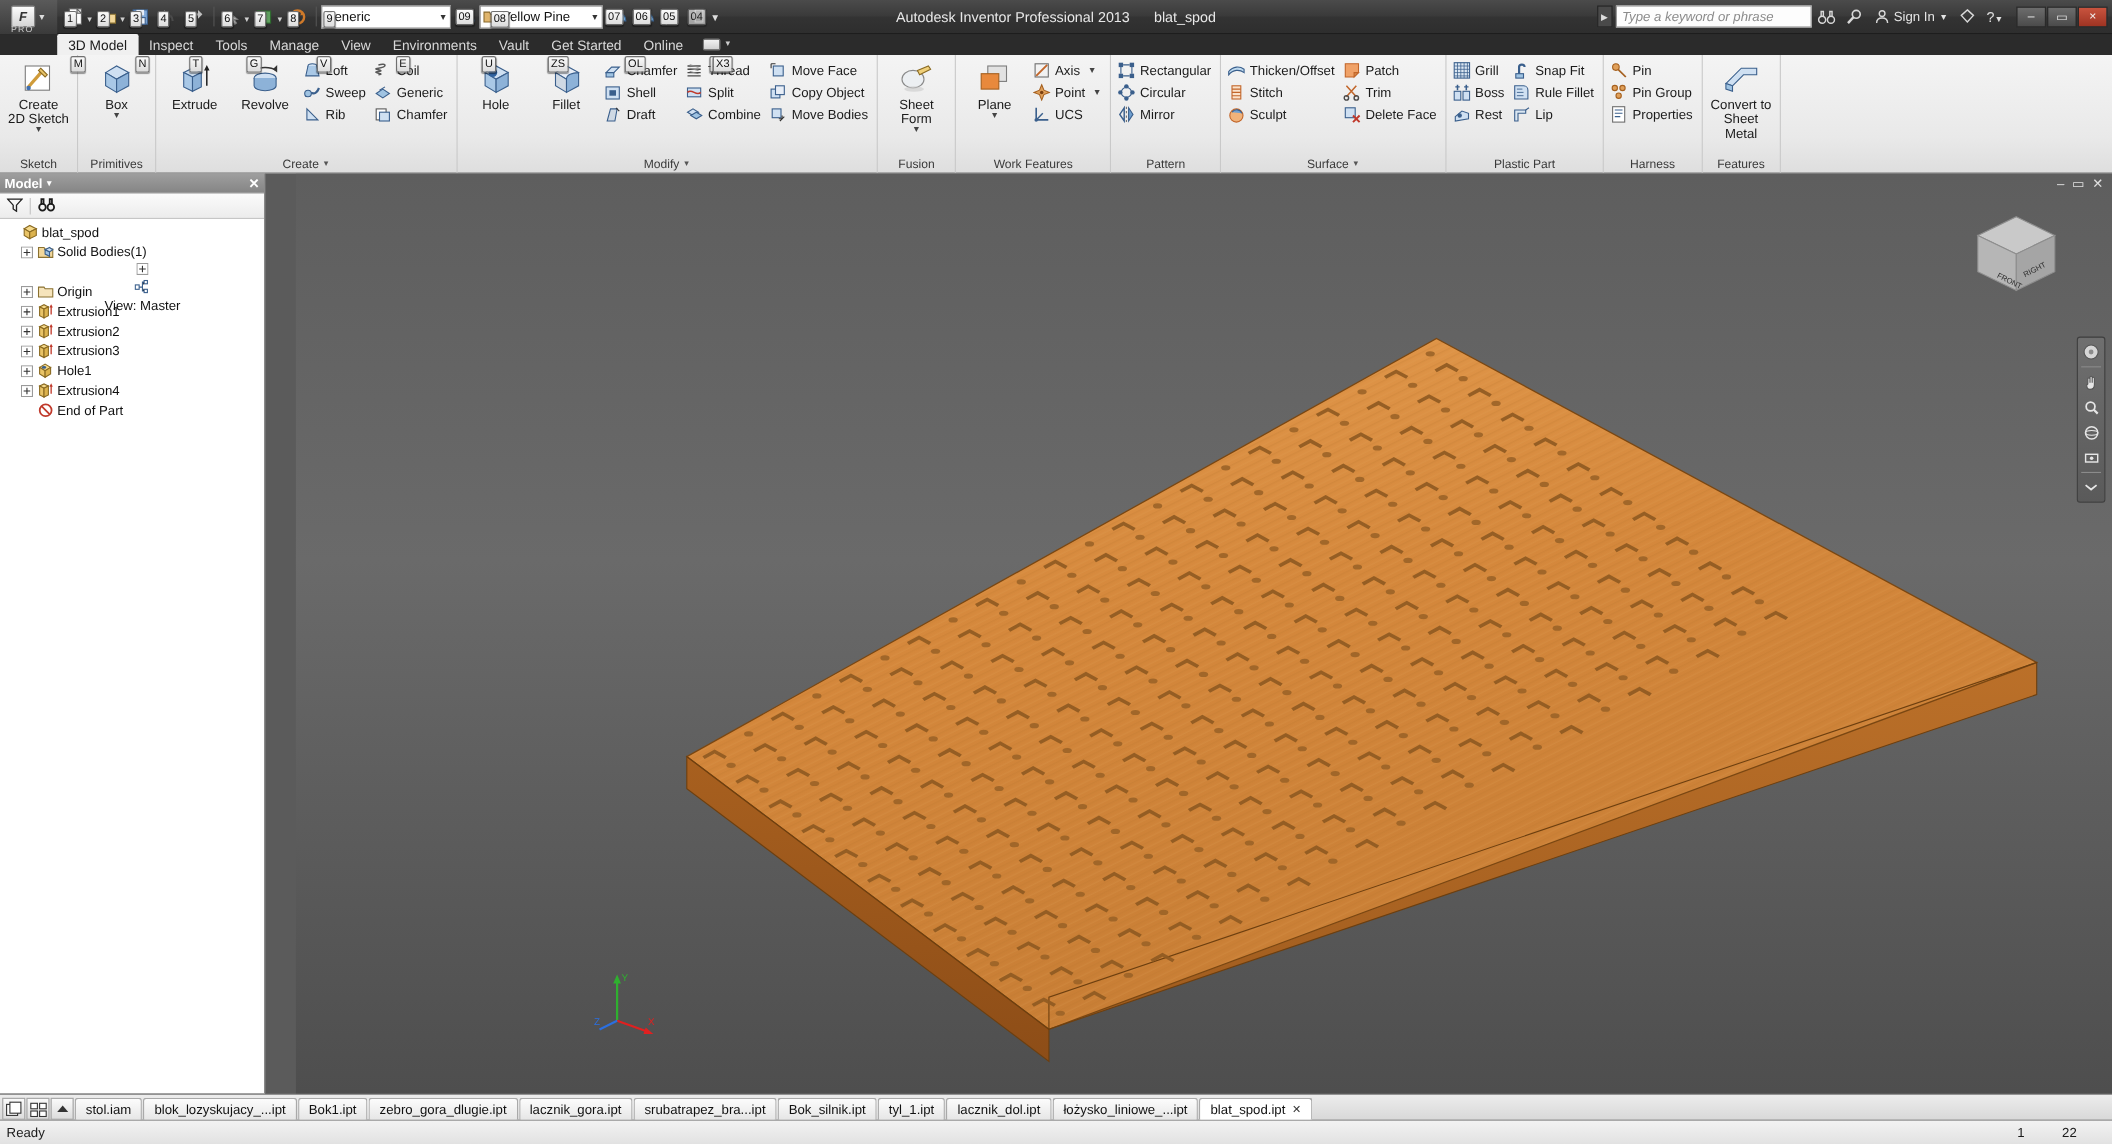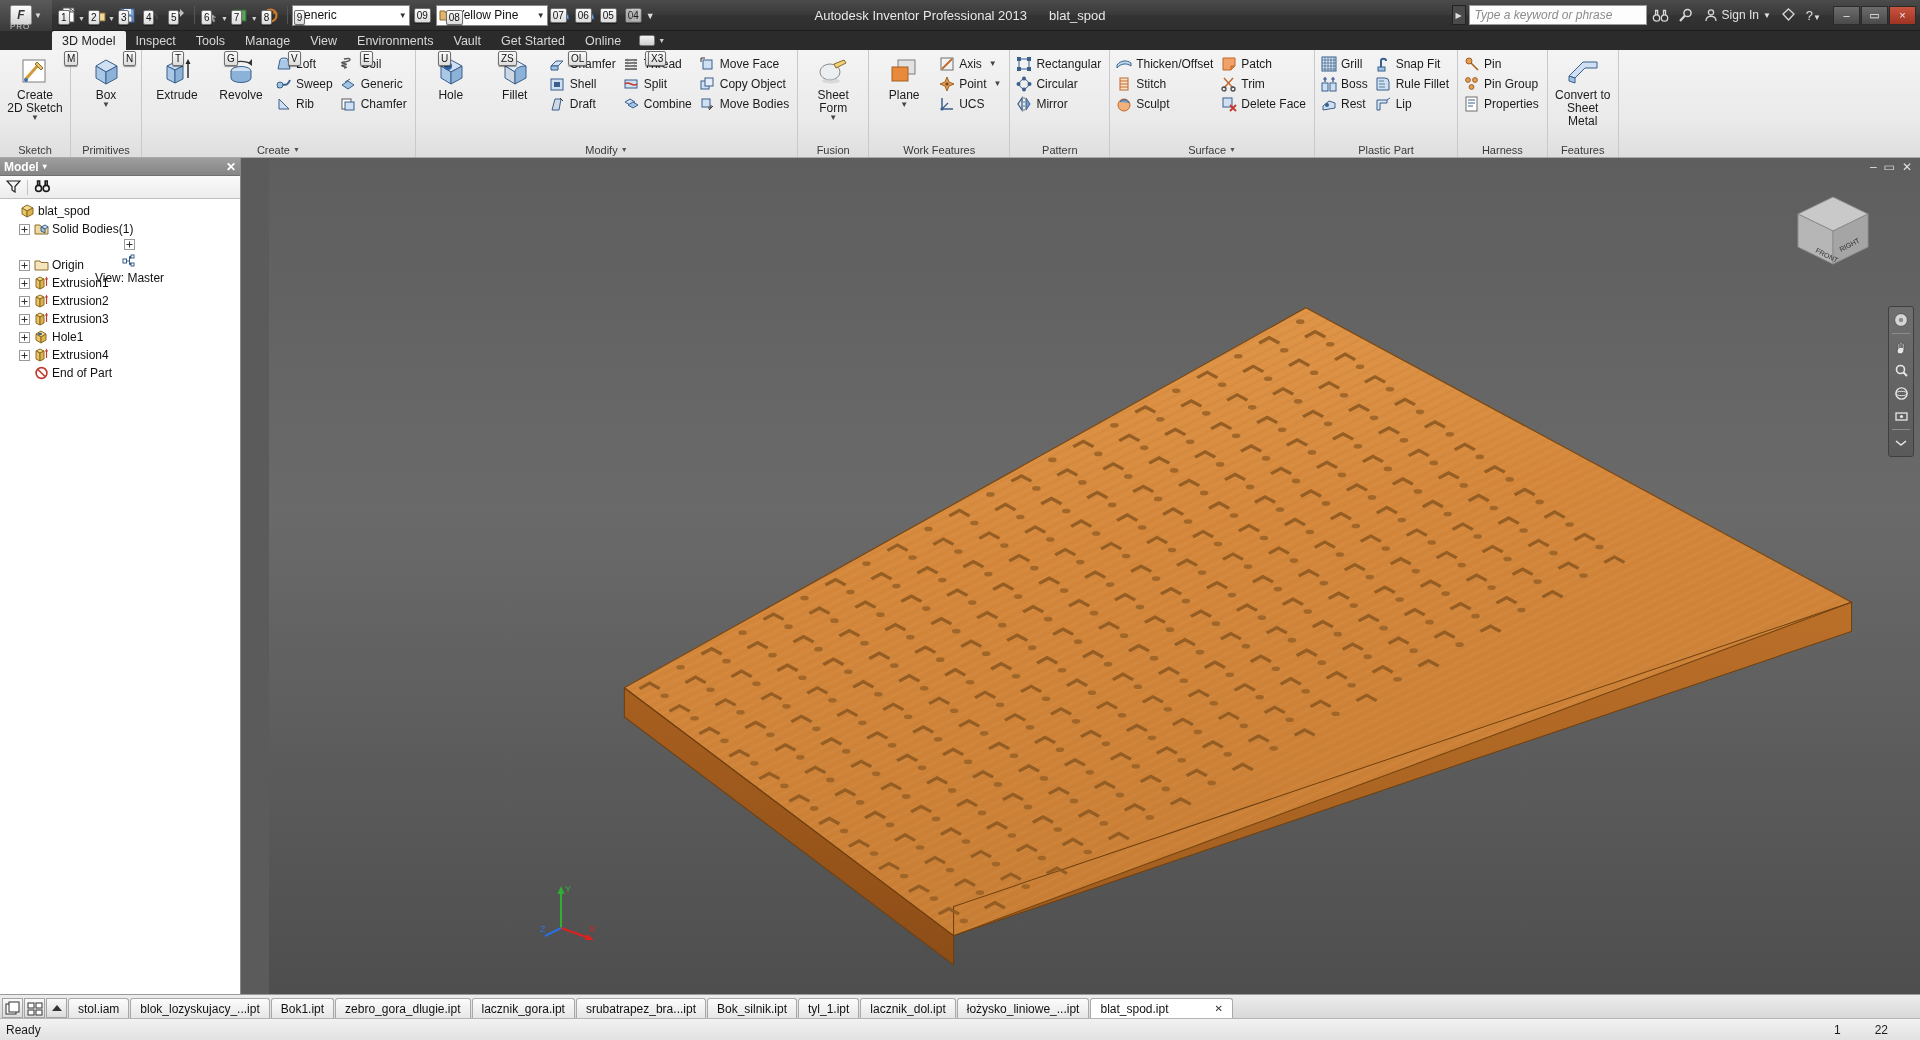--- a/index.html
+++ b/index.html
@@ -172,21 +172,21 @@
     height:24px; flex:0 0 24px; background:linear-gradient(180deg,#ededed,#d8d8d8);
     display:flex; align-items:flex-end; border-top:1px solid #9a9a9a; padding-left:2px;text-align:center;
   }
   .dt-ctrl { width:21px;height:20px; display:flex;align-items:center;justify-content:center;
     background:linear-gradient(180deg,#fafafa,#dcdcdc); border:1px solid #a4a4a4; margin-right:1px;}
   .dtab {
     height:20px; display:flex; align-items:center; padding:0 9px; font-size:12px; color:#111;
     background:linear-gradient(180deg,#fcfcfc,#e6e6e6); border:1px solid #a9a9a9;
     border-bottom:none; border-radius:3px 3px 0 0; margin-right:1px; white-space:nowrap;
   }
-  .dtab.active { background:#fff; font-weight:normal;gap:40px; }
+  .dtab.active { background:#fff; font-weight:normal; }
   .dtab .x { margin-left:6px; font-size:10px; color:#333; }
 
   
   .statusbar {
     height:22px; flex:0 0 22px; background:linear-gradient(180deg,#f2f2f2,#e2e2e2);
     border-top:1px solid #b5b5b5; display:flex; align-items:center;
     font-size:12px; color:#1b1b1b; padding:0 6px;
   }
   .statusbar .right { margin-left:auto; display:flex; gap:34px; padding-right:26px; }
 </style>

